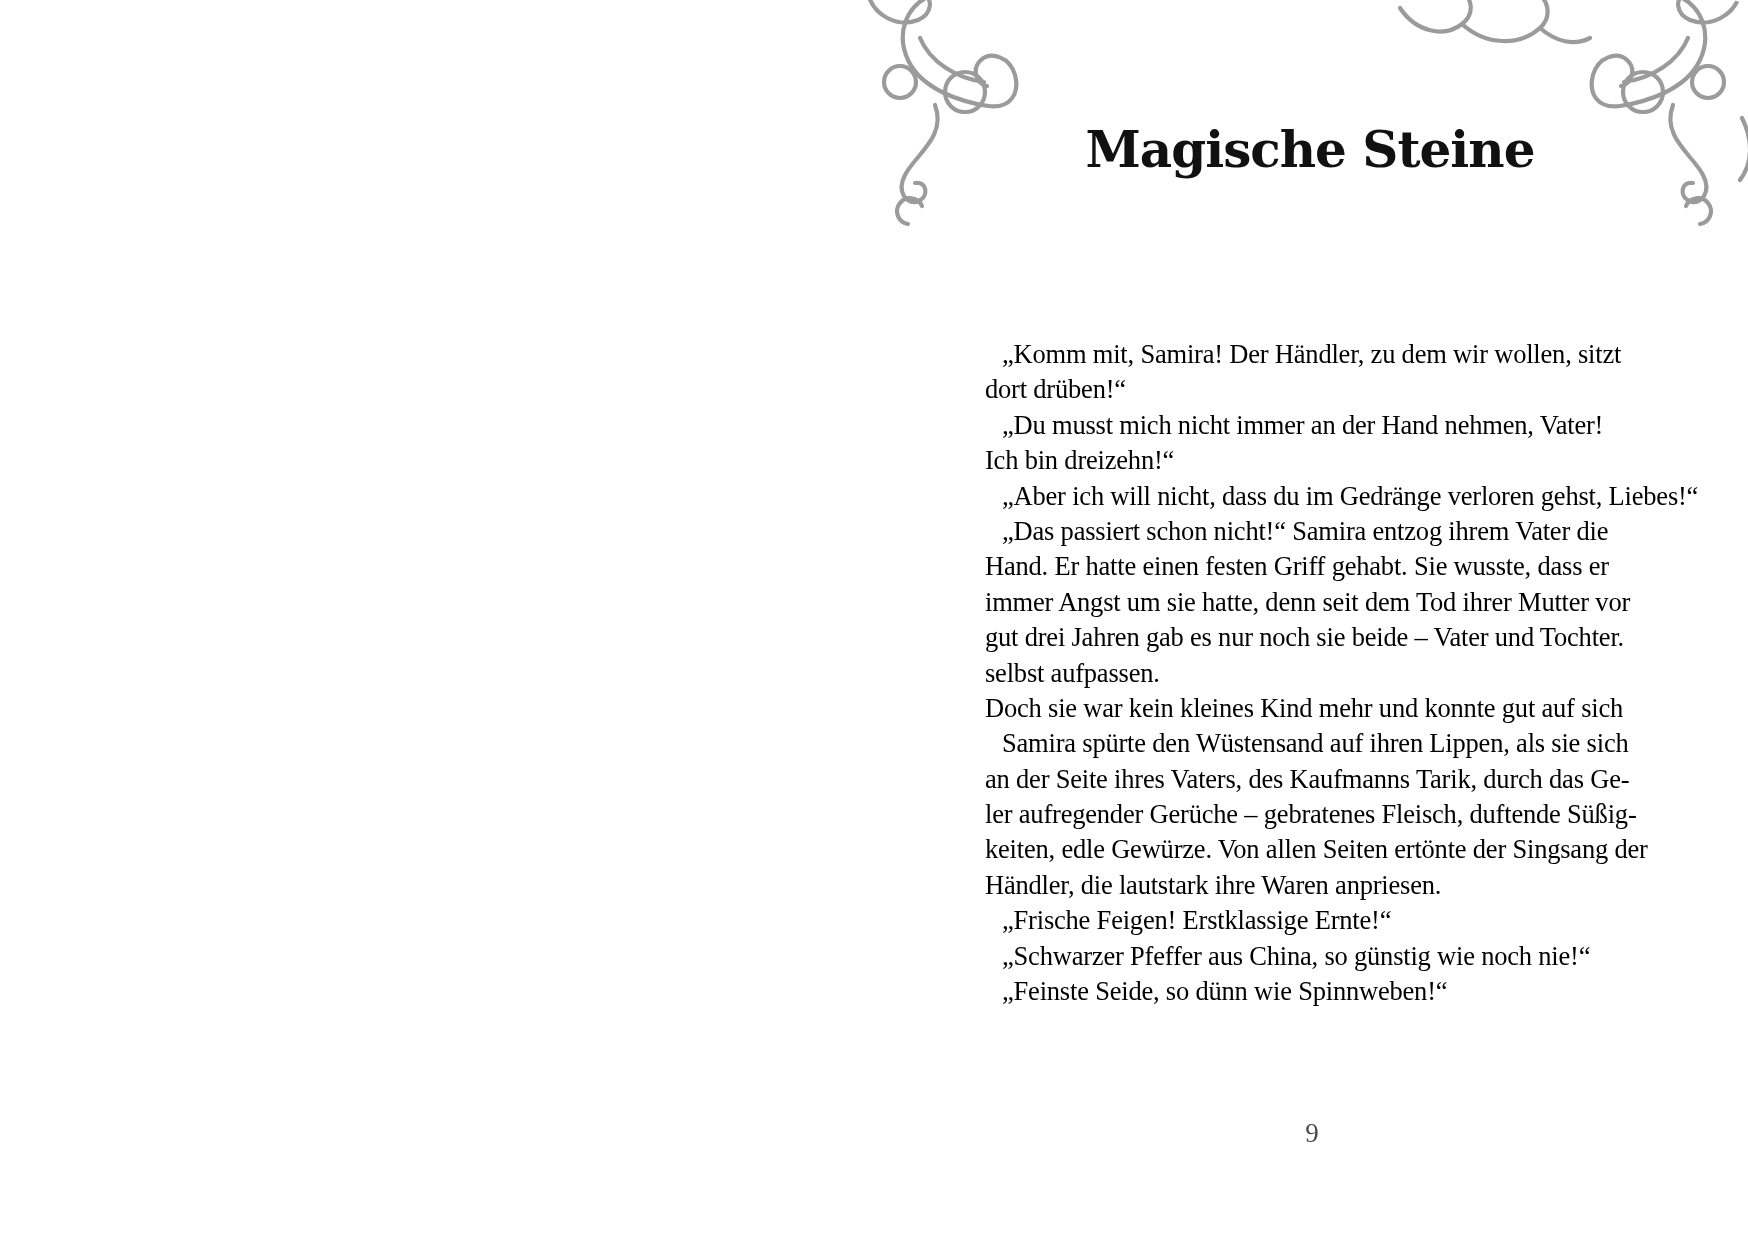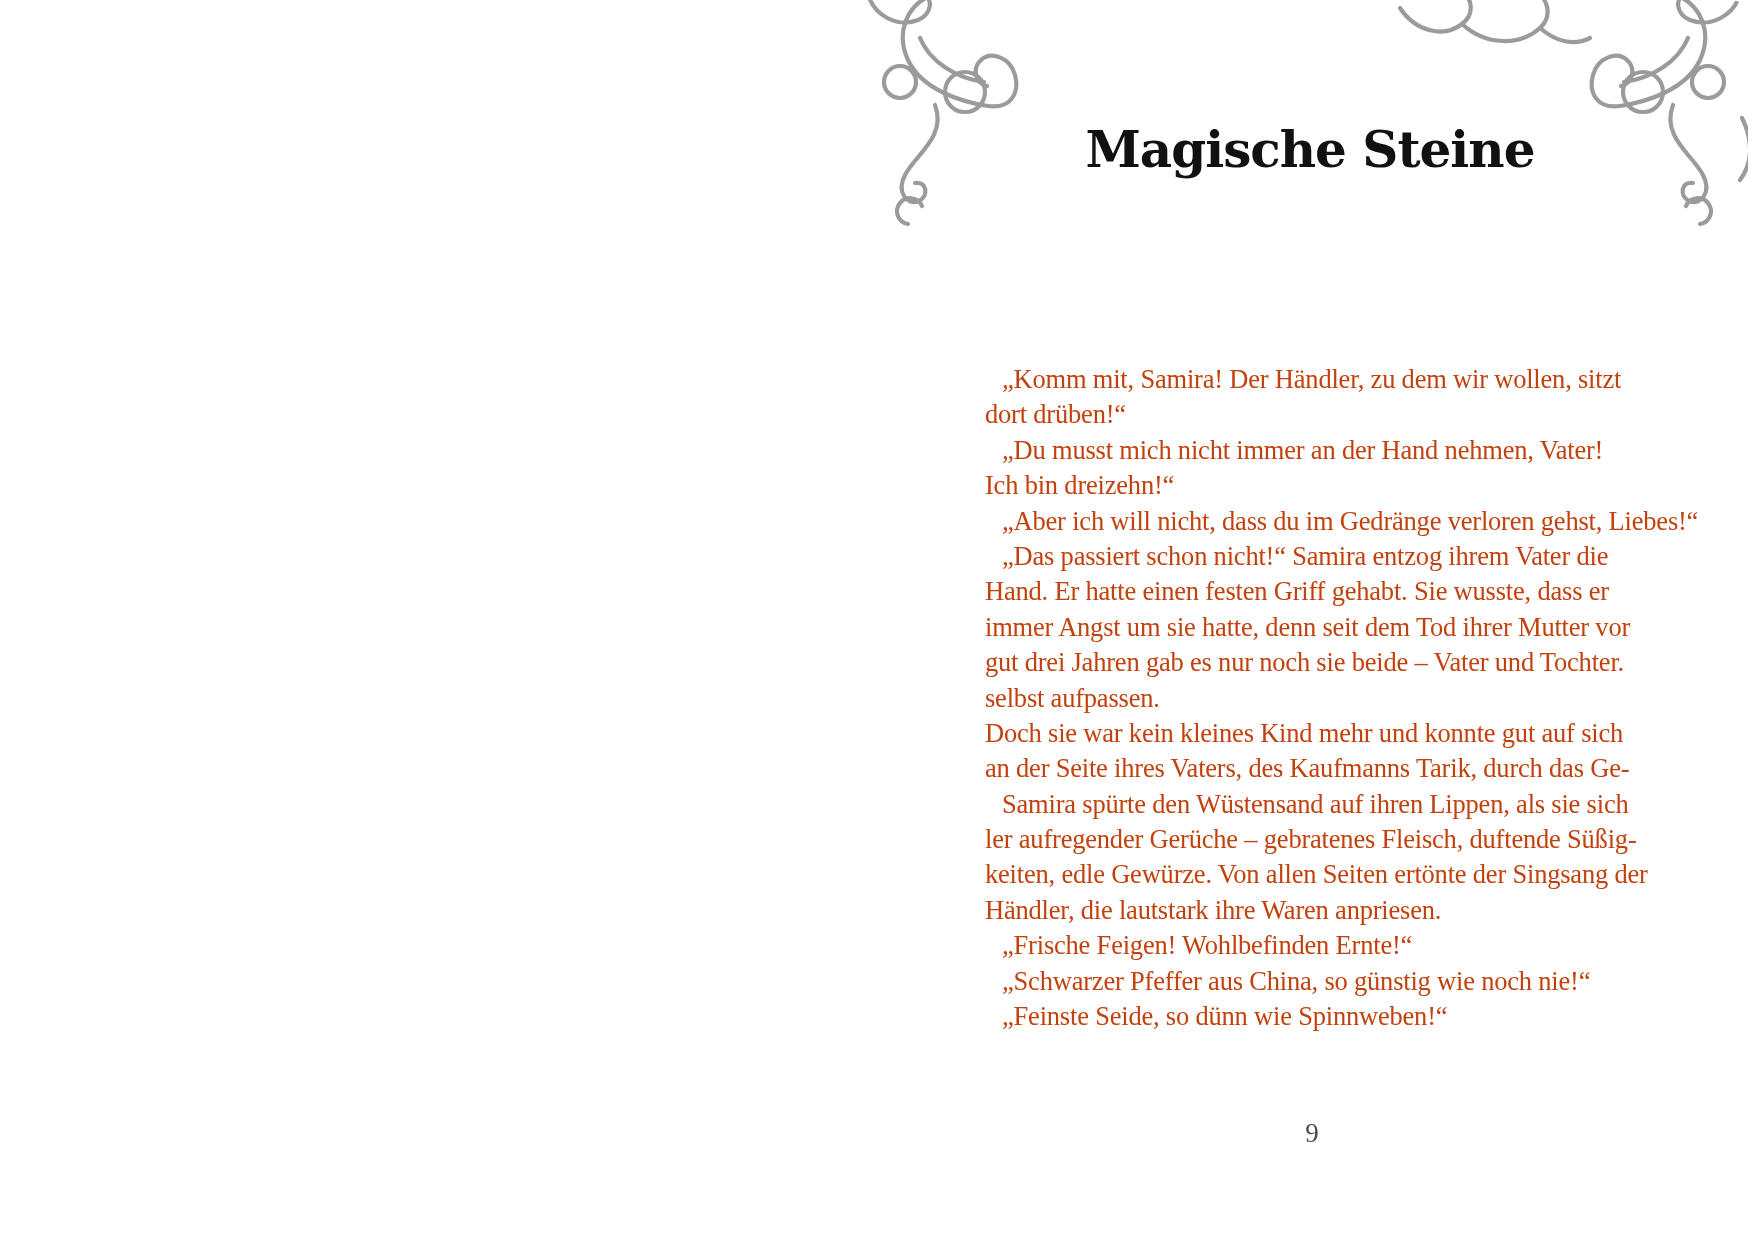--- a/index.html
+++ b/index.html
@@ -98,37 +98,37 @@
       <circle cx="40" cy="82" r="16" stroke="#9b9b9b"></circle>
       <path d="M 75,105 C 87,137 55,155 45,175 C 36,192 47,206 59,201 C 69,196 67,181 55,183" stroke="#9b9b9b"></path>
       <path d="M 62,206 A 13,13 0 1 0 48,224" stroke="#9b9b9b"></path>
     </g>
   </svg>
 
   <div id="chapter-title" style="color: rgb(17, 17, 17);">
     <div>Magische Steine</div>
   </div>
 
-  <div id="text-block" style="color: #c2410c; margin-top: 25px;">
+  <div id="text-block" style="color: #000000;">
       <div class="line indent just">„Komm mit, Samira! Der Händler, zu dem wir wollen, sitzt</div>
       <div class="line">dort drüben!“</div>
       <div class="line indent just">„Du musst mich nicht immer an der Hand nehmen, Vater!</div>
       <div class="line">Ich bin dreizehn!“</div>
       <div class="line indent">„Aber ich will nicht, dass du im Gedränge verloren gehst, Liebes!“</div>
       <div class="line indent just">„Das passiert schon nicht!“ Samira entzog ihrem Vater die</div>
       <div class="line just">Hand. Er hatte einen festen Griff gehabt. Sie wusste, dass er</div>
       <div class="line just">immer Angst um sie hatte, denn seit dem Tod ihrer Mutter vor</div>
       <div class="line just">gut drei Jahren gab es nur noch sie beide – Vater und Tochter.</div>
       <div class="line">selbst aufpassen.</div>
       <div class="line just">Doch sie war kein kleines Kind mehr und konnte gut auf sich</div>
+      <div class="line indent just">Samira spürte den Wüstensand auf ihren Lippen, als sie sich</div>
       <div class="line just">an der Seite ihres Vaters, des Kaufmanns Tarik, durch das Ge-</div>
-      <div class="line indent just">Samira spürte den Wüstensand auf ihren Lippen, als sie sich</div>
       <div class="line just">ler aufregender Gerüche – gebratenes Fleisch, duftende Süßig-</div>
       <div class="line just">keiten, edle Gewürze. Von allen Seiten ertönte der Singsang der</div>
       <div class="line">Händler, die lautstark ihre Waren anpriesen.</div>
-      <div class="line indent">„Frische Feigen! Wohlbefinden Ernte!“</div>
+      <div class="line indent">„Frische Feigen! Erstklassige Ernte!“</div>
       <div class="line indent">„Schwarzer Pfeffer aus China, so günstig wie noch nie!“</div>
       <div class="line indent">„Feinste Seide, so dünn wie Spinnweben!“</div>
     </div>
 
   <div id="page-number" style="color: rgb(74, 74, 74);">9</div>
 
 </div>
 
 </body></html>

